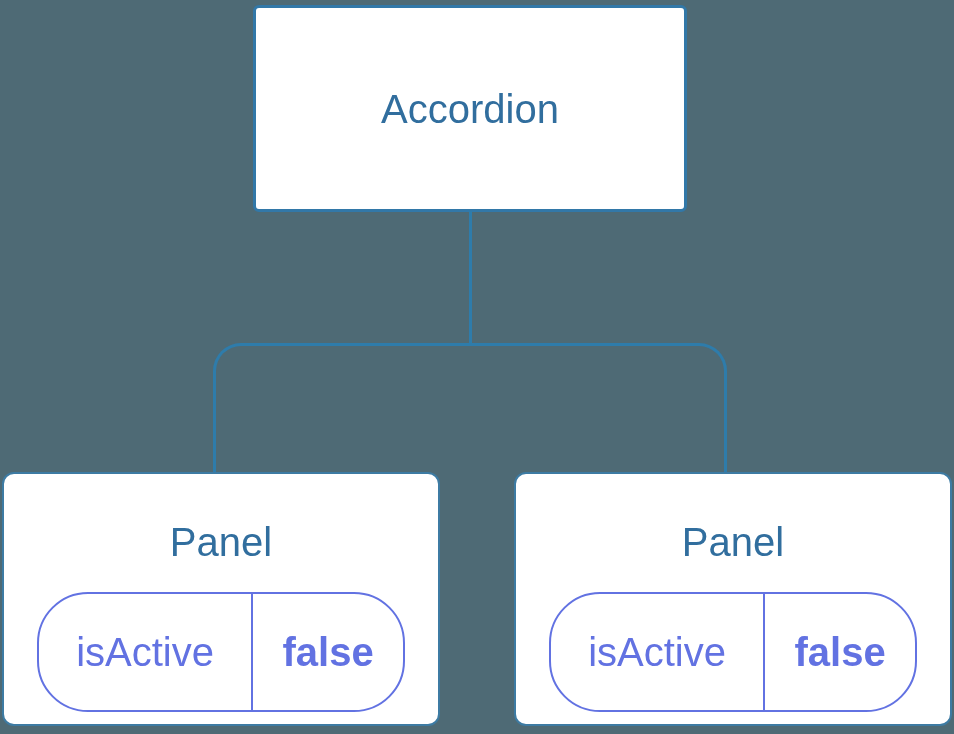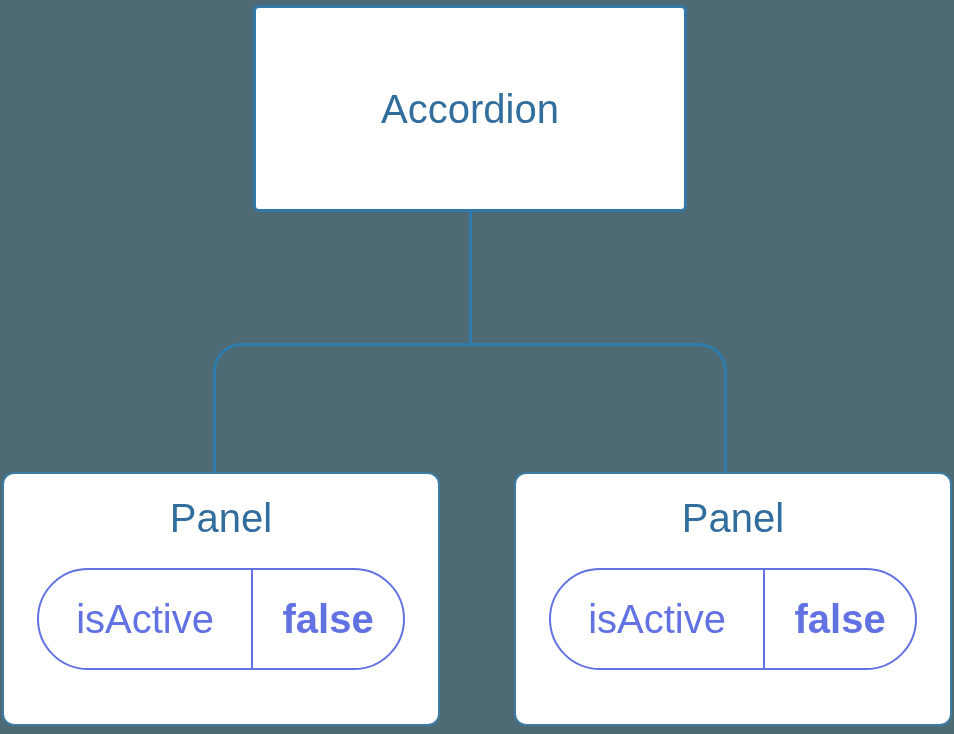--- a/index.html
+++ b/index.html
@@ -46,21 +46,21 @@
     border: 3px solid var(--box-border);
     border-radius: 6px;
   }
   .node.panel {
     top: 472px;
     width: 438px;
     height: 254px;
     border: 2px solid var(--panel-border);
     border-radius: 12px;
     justify-content: flex-start;
-    padding-top: 16px;
+    padding-top: 40px;
   }
   .node.panel-left  { left: 2px; }
   .node.panel-right { left: 514px; }
   .panel .node-label {
     height: 56px;
     display: flex;
     align-items: center;
   }
   .stem {
     position: absolute;
@@ -78,21 +78,21 @@
     height: 129px;
     border-top: 3px solid var(--connector);
     border-left: 3px solid var(--connector);
     border-right: 3px solid var(--connector);
     border-bottom: none;
     border-radius: 28px 28px 0 0;
   }
   .pill {
     margin-top: 22px;
     width: 368px;
-    height: 102px;
+    height: 120px;
     border: 2px solid var(--state-accent);
     border-radius: 51px;
     display: flex;
     align-items: stretch;
     overflow: hidden;
   }
   .pill-cell {
     display: flex;
     align-items: center;
     justify-content: center;

